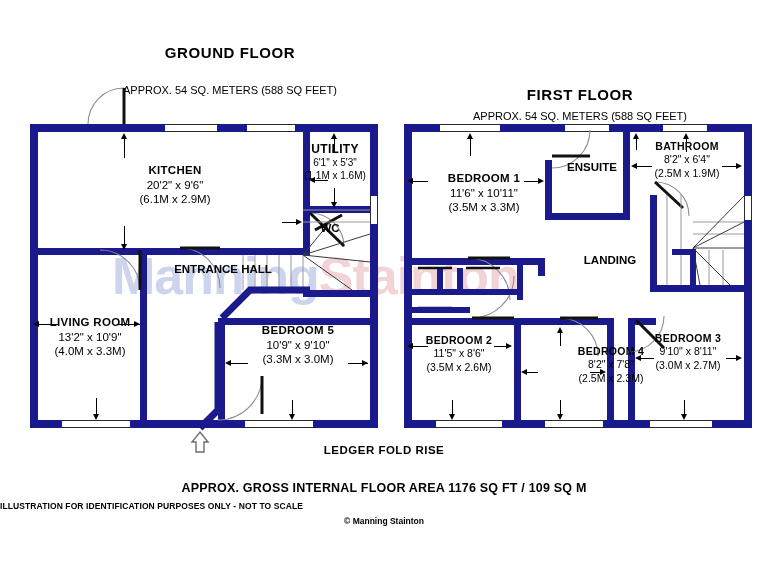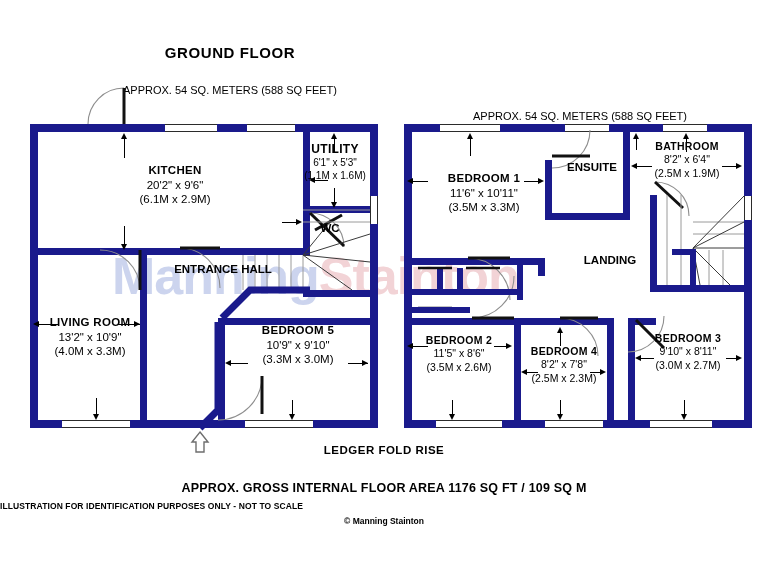--- a/index.html
+++ b/index.html
@@ -63,20 +63,21 @@
 
 <div class="stage">
 
   <div class="wm" style="left:112px;top:246px;">
     <span class="a">Manning</span><span class="b">Stainton</span>
   </div>
 
   <div class="floor-title" style="left:80px;top:44px;width:300px;">GROUND FLOOR</div>
   <div class="floor-sub" style="left:80px;top:84px;width:300px;">APPROX. 54 SQ. METERS (588 SQ FEET)</div>
 
+  <div class="floor-title" style="left:430px;top:86px;width:300px;">FIRST FLOOR</div>
   <div class="floor-sub" style="left:430px;top:110px;width:300px;">APPROX. 54 SQ. METERS (588 SQ FEET)</div>
 
   <div>
 
     <div class="wall" style="left:30px;top:124px;width:348px;height:8px;"></div>
     <div class="wall" style="left:30px;top:124px;width:8px;height:304px;"></div>
     <div class="wall" style="left:370px;top:124px;width:8px;height:304px;"></div>
     <div class="wall" style="left:30px;top:420px;width:348px;height:8px;"></div>
 
     <div class="win" style="left:165px;top:124px;width:52px;height:8px;"></div>
@@ -367,21 +368,21 @@
   </div>
 
   <div class="label-only" style="left:570px;top:253px;width:80px;">LANDING</div>
 
   <div class="room small" style="left:404px;top:334px;width:110px;">
     <div class="nm">BEDROOM 2</div>
     <div class="d1">11'5" x 8'6"</div>
     <div class="d2">(3.5M x 2.6M)</div>
   </div>
 
-  <div class="room small" style="left:515px;top:345px;width:98px;">
+  <div class="room small" style="left:515px;top:345px;width:98px;padding-left:47px;">
     <div class="nm">BEDROOM 4</div>
     <div class="d1">8'2" x 7'8"</div>
     <div class="d2">(2.5M x 2.3M)</div>
   </div>
 
   <div class="room small" style="left:634px;top:332px;width:108px;">
     <div class="nm">BEDROOM 3</div>
     <div class="d1">9'10" x 8'11"</div>
     <div class="d2">(3.0M x 2.7M)</div>
   </div>

